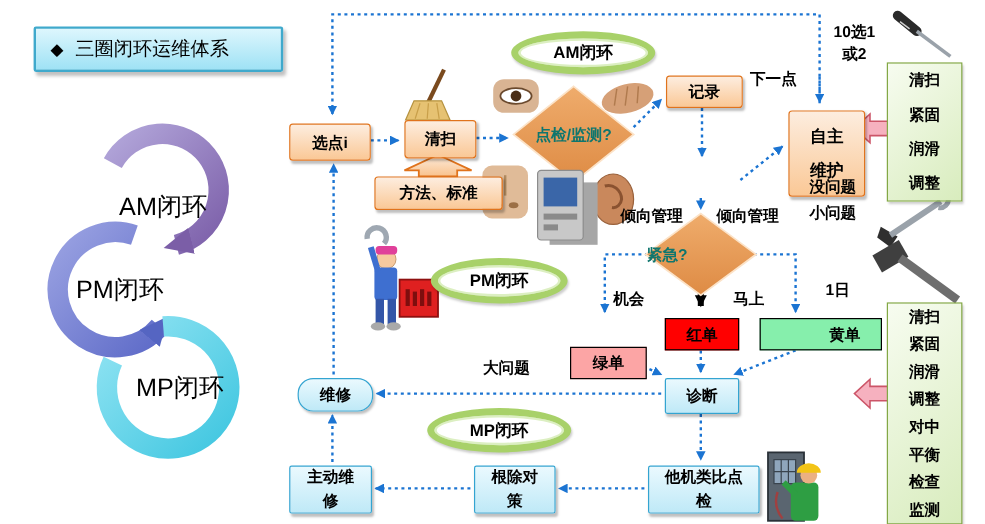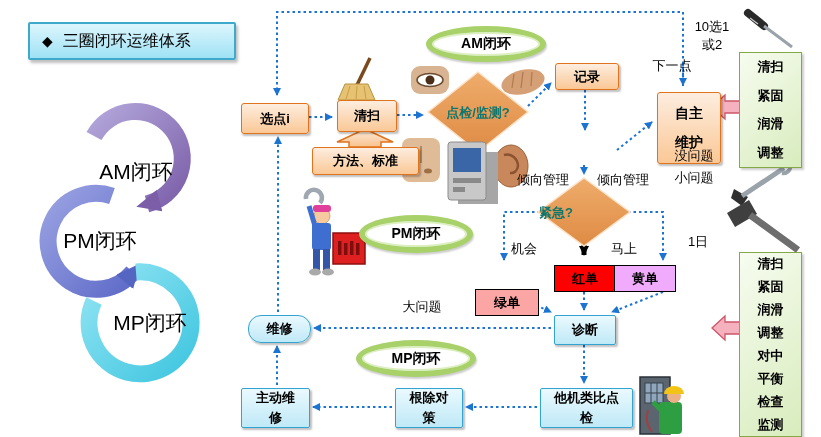--- a/index.html
+++ b/index.html
@@ -18,21 +18,21 @@
     border-radius:2px;display:flex;align-items:center;justify-content:center;text-align:center;
     font-weight:bold;font-size:13px;color:#000;box-shadow:1.5px 2px 2px rgba(0,0,0,.25);}
   .card{position:absolute;border:1.6px solid #000;display:flex;align-items:center;justify-content:center;
     font-weight:bold;font-size:13px;color:#000;}
   .loop{position:absolute;border:6px solid #A8D169;border-radius:50%;background:#fff;
     display:flex;align-items:center;justify-content:center;font-weight:bold;font-size:14px;color:#000;
     box-shadow:inset 0 0 0 2px #DCEFC2,1px 2px 2px rgba(0,0,0,.2);}
   .panel{position:absolute;background:linear-gradient(135deg,#F7FCF0,#D8ECBD);border:1.6px solid #83A845;
     display:flex;flex-direction:column;justify-content:space-around;align-items:center;
     font-weight:bold;font-size:13px;color:#000;box-shadow:1.5px 2px 2px rgba(0,0,0,.2);}
-  .lbl{position:absolute;font-weight:normal;font-size:13px;color:#000;text-align:center;}
+  .lbl{position:absolute;font-weight:bold;font-size:13px;color:#000;text-align:center;}
   .dlabel{position:absolute;font-weight:bold;font-size:13px;color:#0f766e;text-align:center;}
   .ml{white-space:pre-line;line-height:1.55;}
   .ml2{white-space:pre-line;line-height:2.1;}
 </style>
 </head>
 <body>
 
 <div id="canvas">
 
   <svg id="shapes" width="821" height="437" viewBox="0 0 821 437">
@@ -223,21 +223,21 @@
   <div class="obox" style="left:312px;top:147px;width:105px;height:26px;">方法、标准</div>
   <div class="obox" style="left:555px;top:63px;width:62px;height:25px;">记录</div>
   <div class="obox ml2" style="left:657px;top:92px;width:62px;height:70px;font-size:14px;">自主
 维护</div>
 
   <div class="dlabel" style="left:428px;top:104px;width:100px;">点检/监测?</div>
   <div class="dlabel" style="left:516px;top:204px;width:80px;">紧急?</div>
 
   <div class="card" style="left:475px;top:265px;width:62px;height:25px;background:#fca5a5;margin-top:24px;">绿单</div>
   <div class="card" style="left:554px;top:265px;width:60px;height:25px;background:#FF0000;">红单</div>
-  <div class="card" style="left:614px;top:265px;width:60px;height:25px;background:#f0abfc;">黄单</div>
+  <div class="card" style="left:633px;top:265px;width:60px;height:25px;background:#86efac;padding-left:40px;">黄单</div>
 
   <div class="bbox" style="left:248px;top:315px;width:61px;height:26px;border-radius:13px;">维修</div>
   <div class="bbox ml" style="left:241px;top:388px;width:67px;height:38px;">主动维
 修</div>
   <div class="bbox" style="left:554px;top:315px;width:60px;height:28px;">诊断</div>
   <div class="bbox ml" style="left:395px;top:388px;width:66px;height:38px;">根除对
 策</div>
   <div class="bbox ml" style="left:540px;top:388px;width:91px;height:38px;">他机类比点
 检</div>
 
@@ -253,21 +253,21 @@
     <div>润滑</div>
     <div>调整</div>
     <div>对中</div>
     <div>平衡</div>
     <div>检查</div>
     <div>监测</div>
   </div>
 
   <div class="lbl ml" style="left:684px;top:18px;width:56px;line-height:1.4;">10选1
 或2</div>
-  <div class="lbl" style="left:646px;top:57px;width:52px;">下一点</div>
+  <div class="lbl" style="left:612px;top:57px;width:52px;text-align:right;">下一点</div>
   <div class="lbl" style="left:668px;top:147px;width:52px;">没问题</div>
   <div class="lbl" style="left:668px;top:169px;width:52px;">小问题</div>
   <div class="lbl" style="left:514px;top:171px;width:58px;">倾向管理</div>
   <div class="lbl" style="left:594px;top:171px;width:58px;">倾向管理</div>
   <div class="lbl" style="left:506px;top:240px;width:36px;">机会</div>
   <div class="lbl" style="left:604px;top:240px;width:40px;">马上</div>
   <div class="lbl" style="left:682px;top:233px;width:32px;">1日</div>
   <div class="lbl" style="left:396px;top:298px;width:52px;">大问题</div>
 
 </div>

